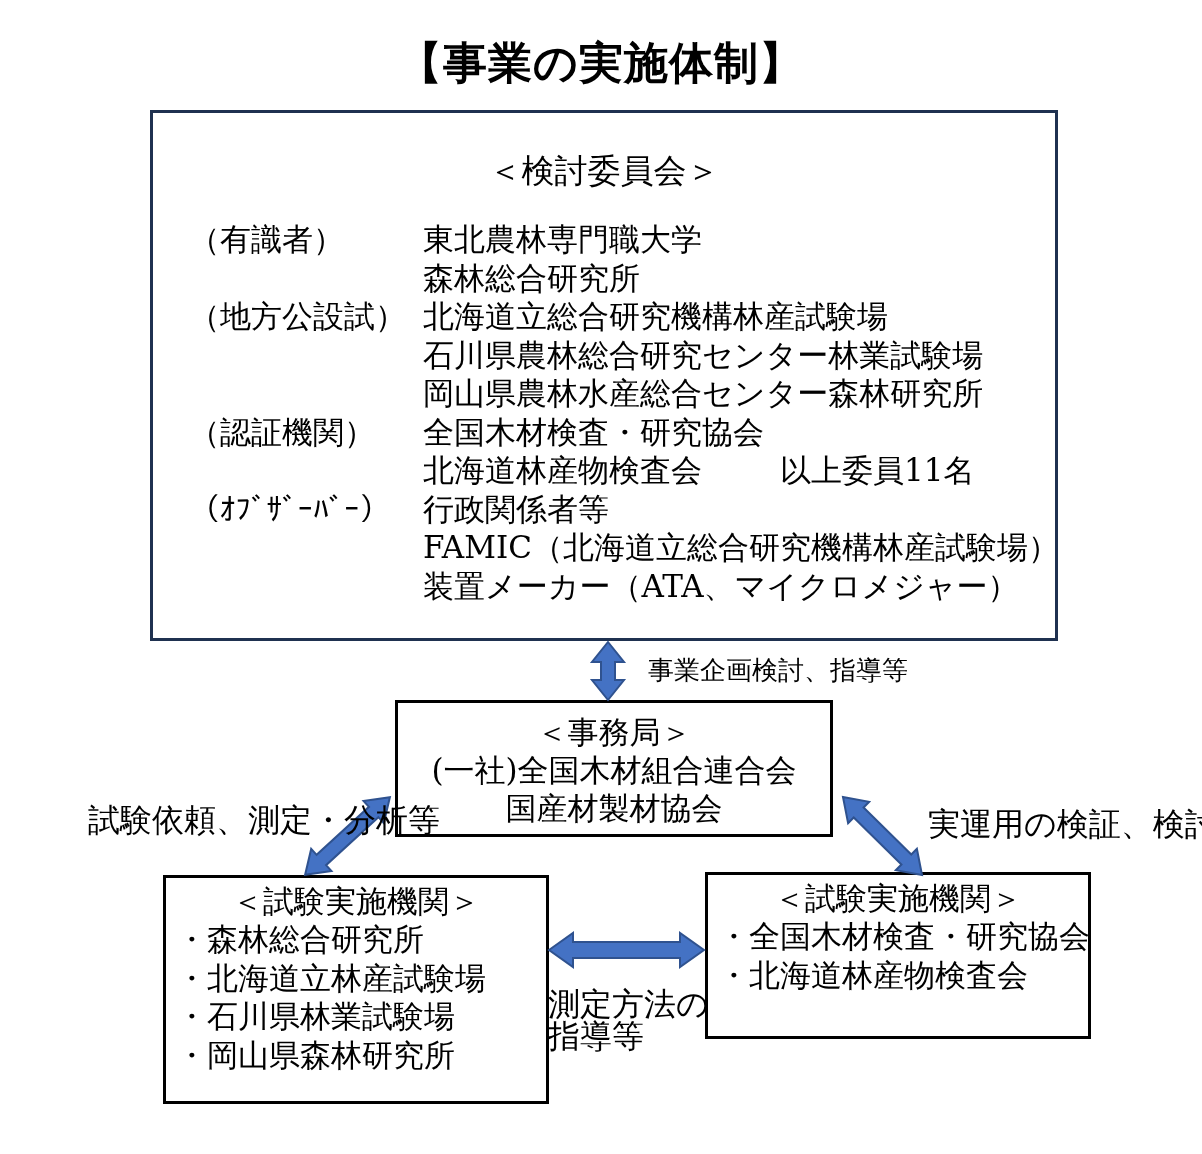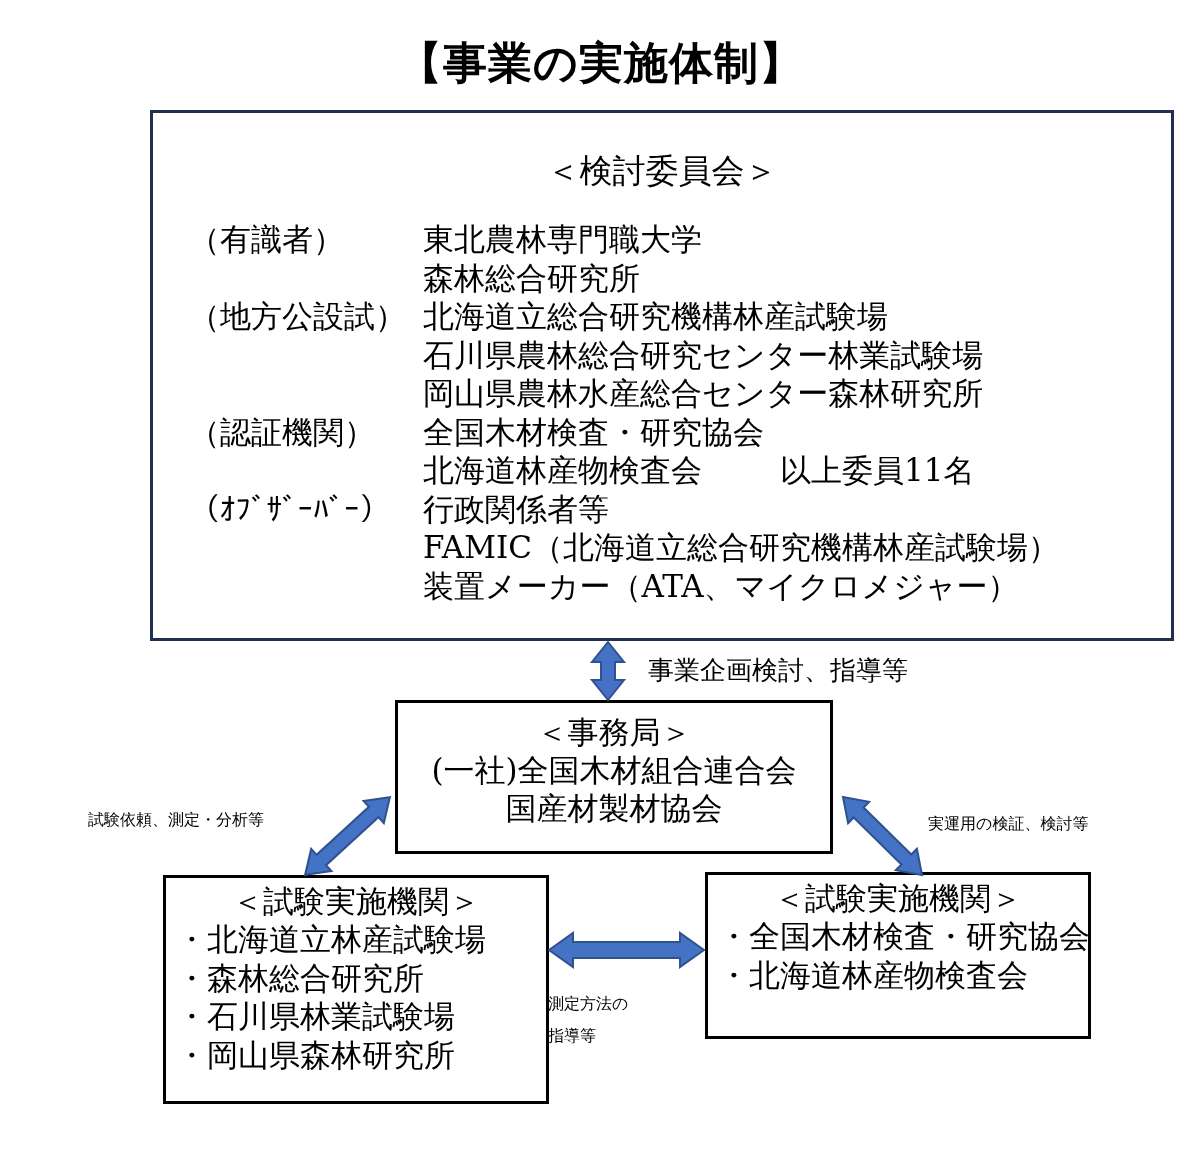--- a/index.html
+++ b/index.html
@@ -6,49 +6,49 @@
   body {
     position:relative; background:#ffffff; color:#000;
     font-family:"DejaVu Serif","Liberation Serif",serif;
   }
   .abs { position:absolute; }
   .page-title {
     left:150px; top:34px; width:902px; text-align:center;
     font-size:44px; font-weight:600; letter-spacing:1px;
   }
   .committee-box {
-    left:150px; top:110px; width:1024px; height:531px;
+    left:150px; top:110px; width:908px; height:531px;
     border:3px solid #1F3150; box-sizing:border-box; background:#fff;
   }
   .committee-heading {
     position:absolute; left:0; top:36px; width:100%;
     text-align:center; font-size:33px;
   }
   .committee-rows {
     position:absolute; left:36px; top:107px; right:8px;
     font-size:31px;
   }
   .c-row { display:flex; height:38.5px; line-height:38.5px; white-space:nowrap;align-items:center; }
   .c-label { width:234px; flex:none; }
   .c-value { flex:1; }
   .c-note { margin-left:78px; }
   .sec-box {
-    left:395px; top:700px; width:438px; height:154px;
+    left:395px; top:700px; width:438px; height:137px;
     border:3px solid #000; box-sizing:border-box; background:#fff;
     text-align:center; font-size:31px; line-height:38px; padding-top:10px;
   }
   .org-box {
     border:3px solid #000; box-sizing:border-box; background:#fff;
     font-size:31px;
   }
   .org-left  { left:163px; top:875px; width:386px; height:229px; }
   .org-right { left:705px; top:872px; width:386px; height:167px; }
   .org-heading { text-align:center; margin-top:4px; line-height:38px; }
   .org-items { padding-left:10px; line-height:38.5px; white-space:nowrap; }
-  .arrow-label { font-size:16px; line-height:32px; white-space:nowrap; }
+  .arrow-label { font-size:32px; line-height:32px; white-space:nowrap; }
   .lbl-top    { left:648px; top:654px; font-size:26px; }
   .lbl-left   { left:88px;  top:804px; }
   .lbl-right  { left:928px; top:808px; }
   .lbl-bottom { left:548px; top:988px; }
   svg.arrows { position:absolute; left:0; top:0; pointer-events:none; }
   svg.arrows polygon { stroke:#2F528F; stroke-width:2; stroke-linejoin:miter; }
 </style>
 </head>
 <body>
 
@@ -103,22 +103,22 @@
 
 <div class="abs sec-box">
   <div>＜事務局＞</div>
   <div>(一社)全国木材組合連合会</div>
   <div>国産材製材協会</div>
 </div>
 
 <div class="abs org-box org-left">
   <div class="org-heading">＜試験実施機関＞</div>
   <div class="org-items">
+    <div>・森林総合研究所</div>
     <div>・北海道立林産試験場</div>
-    <div>・森林総合研究所</div>
     <div>・石川県林業試験場</div>
     <div>・岡山県森林研究所</div>
   </div>
 </div>
 
 <div class="abs org-box org-right">
   <div class="org-heading">＜試験実施機関＞</div>
   <div class="org-items">
     <div>・全国木材検査・研究協会</div>
     <div>・北海道林産物検査会</div>

